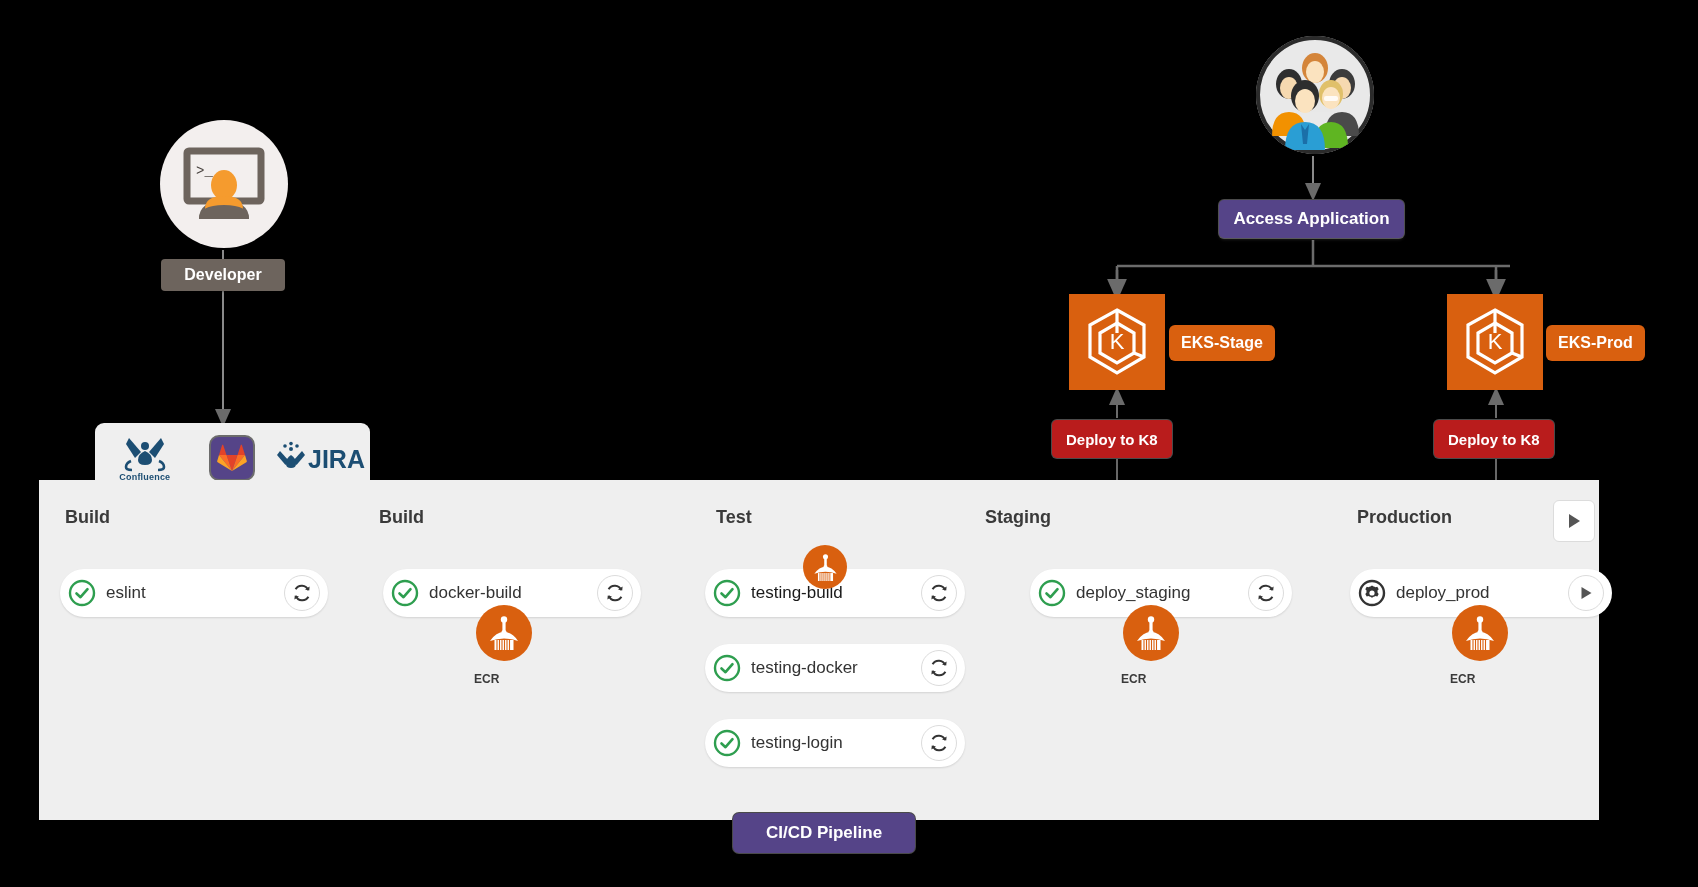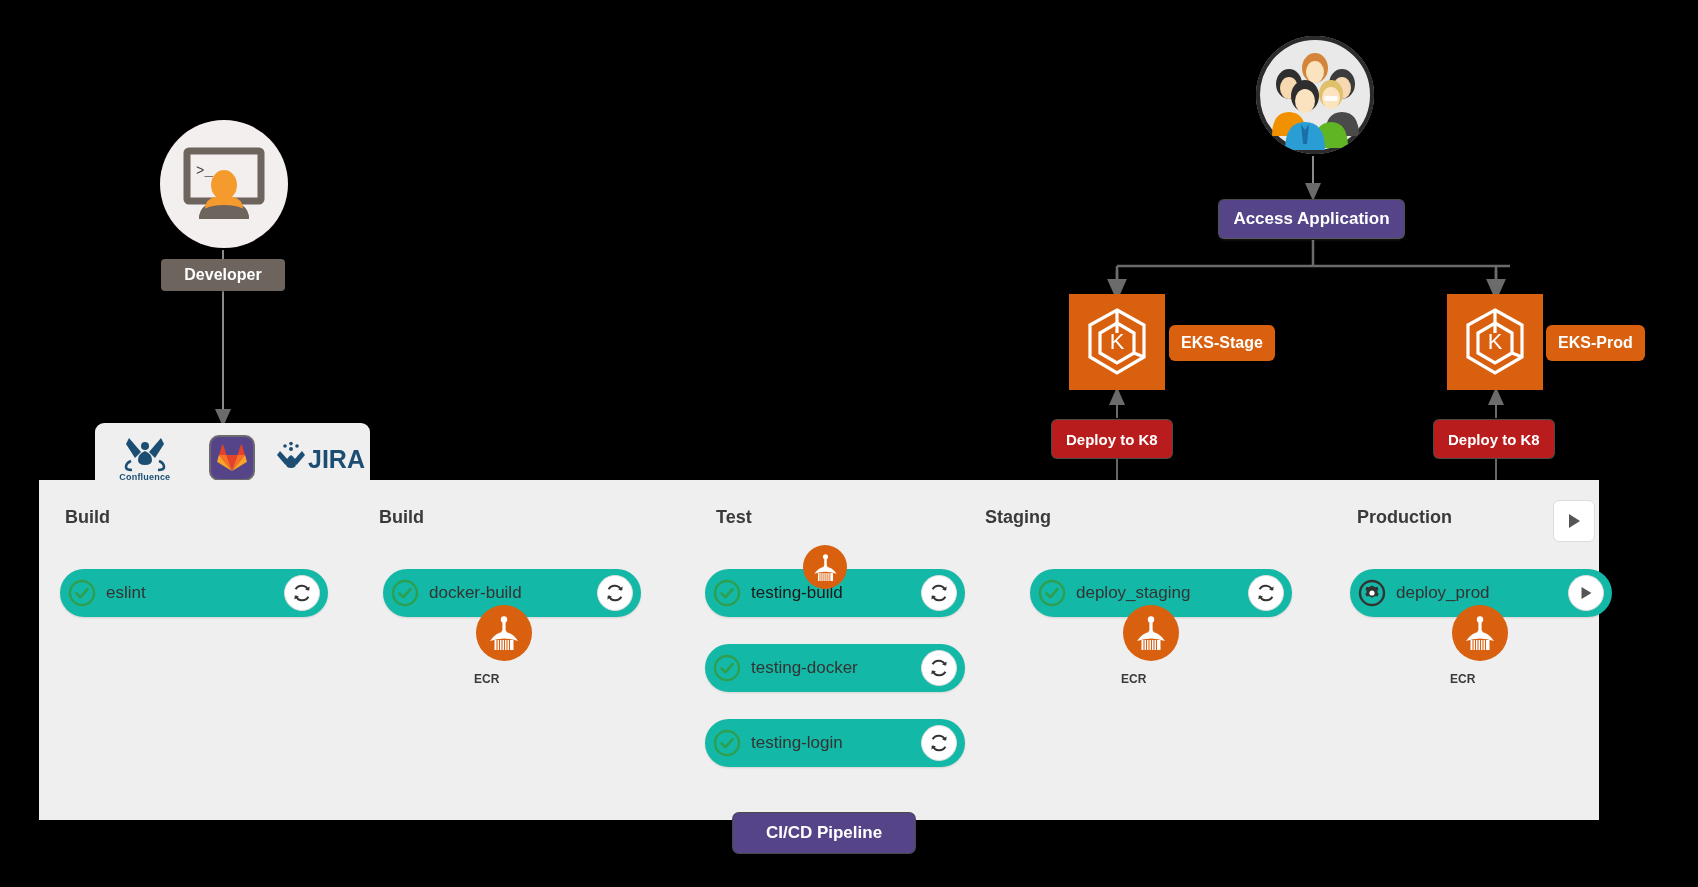--- a/index.html
+++ b/index.html
@@ -43,21 +43,21 @@
   .deploy-k8{height:38px;border-radius:5px;background:#b91c1c;color:#fff;font-weight:bold;
       font-size:15px;display:flex;align-items:center;justify-content:center;padding:0 14px;
       box-shadow:0 0 0 1px #4a4a4a;}
   #deploy-k8-stage{left:1052px;top:420px;}
   #deploy-k8-prod{left:1434px;top:420px;}
 
   
   #pipeline-panel{left:39px;top:480px;width:1560px;height:340px;background:#efefef;}
   .stage-title{position:absolute;font-size:18px;font-weight:bold;color:#3a3a3a;top:507px;}
 
-  .job{position:absolute;height:48px;background:#14b8a6;border-radius:24px;
+  .job{position:absolute;height:48px;background:#ffffff;border-radius:24px;
        box-shadow:0 1px 2px rgba(0,0,0,.12);display:flex;align-items:center;
        padding:0 8px;box-sizing:border-box;}
   .job-label{font-size:17px;color:#333;margin:0 10px;white-space:nowrap;}
   .job-label.bold{font-weight:normal;color:#1a1a1a;}
   .status-icon{width:28px;height:28px;flex:0 0 28px;}
   .action-btn{width:34px;height:34px;border-radius:50%;border:1px solid #dcdcdc;background:#fff;
       display:flex;align-items:center;justify-content:center;flex:0 0 34px;margin-left:auto;}
 
   .ecr{position:absolute;width:56px;height:56px;border-radius:50%;background:#d9600f;
        display:flex;align-items:center;justify-content:center;}

